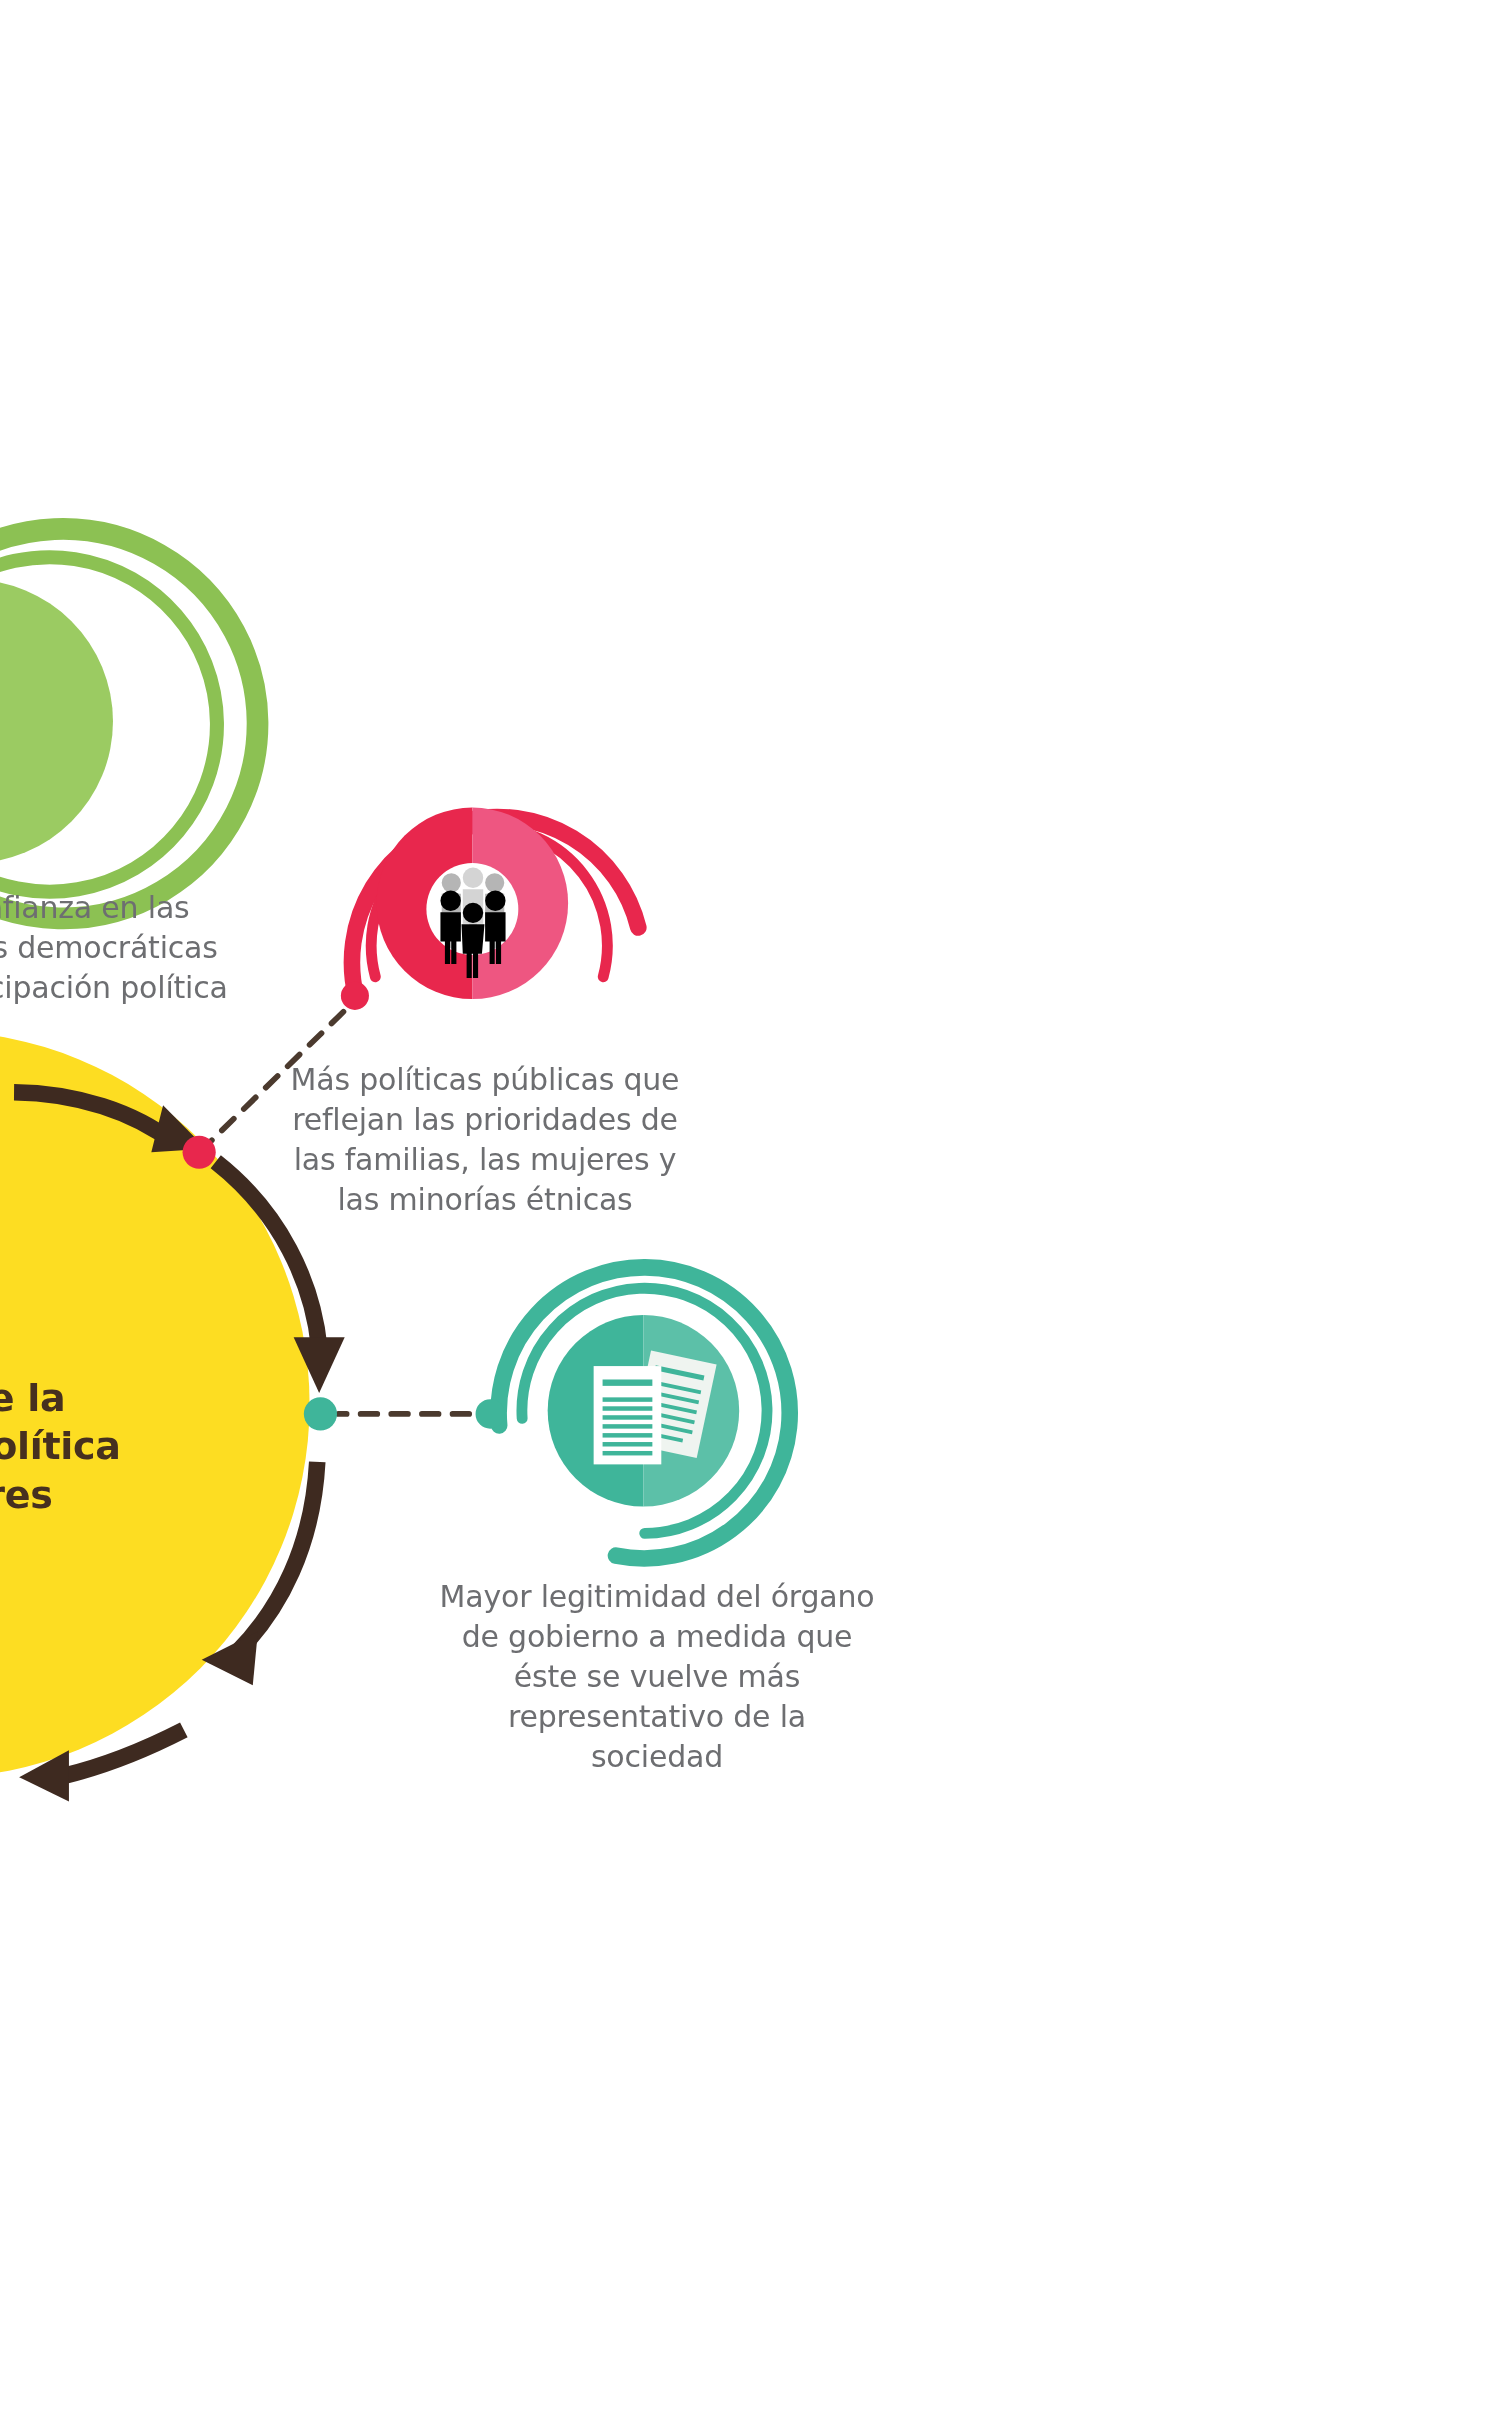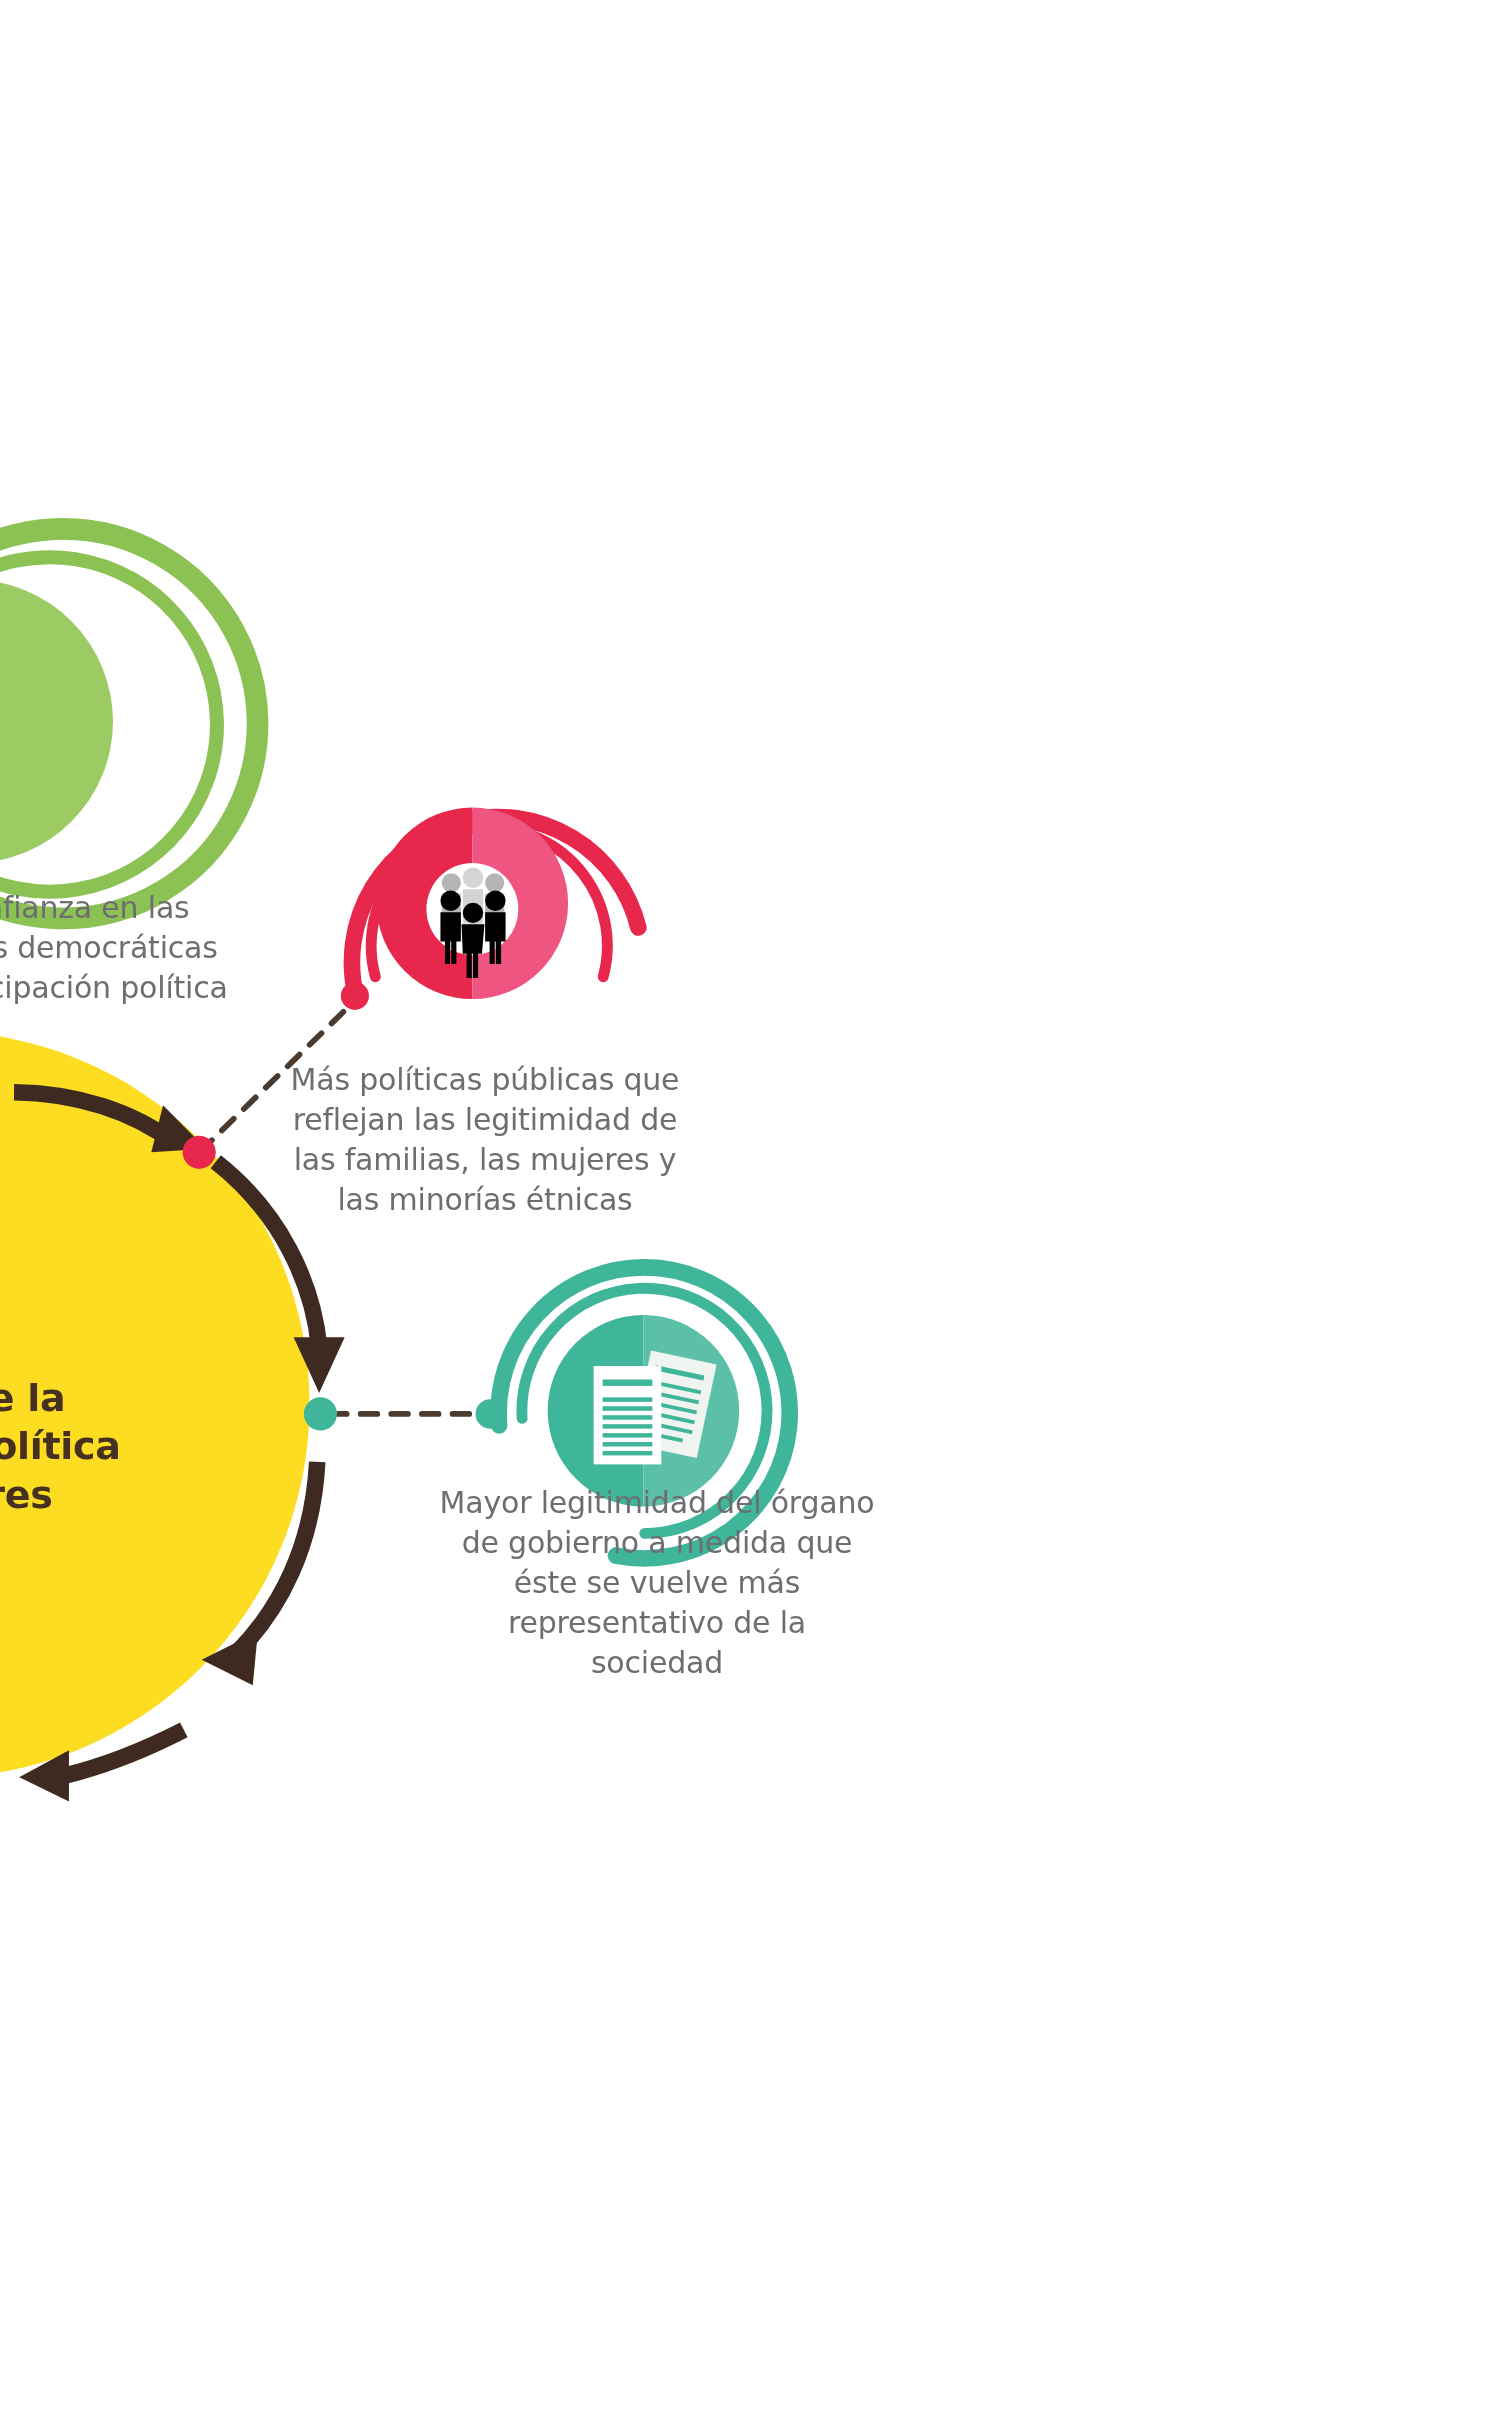--- a/index.html
+++ b/index.html
@@ -11,21 +11,21 @@
   svg.layer{position:absolute;left:0;top:0;width:1509px;height:2413px;overflow:visible;}
 
   .cap{
     position:absolute;text-align:center;color:#6d6e71;
     font-family:"DejaVu Sans", sans-serif;
     font-size:30px;line-height:1.33;letter-spacing:-0.2px;
     white-space:pre-line;
   }
   .cap-green{left:-300px;top:888px;width:638px;}
   .cap-red{left:204px;top:1060px;width:562px;}
-  .cap-teal{left:389px;top:1483px;width:536px;}
+  .cap-teal{left:389px;top:1577px;width:536px;}
 
   .yellowtitle{
     position:absolute;left:-421px;top:1325px;width:638px;
     text-align:center;color:#46301f;
     font-family:"DejaVu Sans", sans-serif;
     font-weight:bold;font-size:38px;line-height:1.28;
     letter-spacing:-0.3px;white-space:pre-line;
   }
 </style>
 </head>
@@ -134,21 +134,21 @@
     </g>
 
     <circle cx="556" cy="1560" r="22" fill="#E8274D"></circle>
 
     <line x1="538" y1="1585" x2="330" y2="1788" stroke="#4B3A2E" stroke-width="9" stroke-dasharray="26 22" stroke-linecap="round"></line>
 
     <circle cx="312" cy="1805" r="26" fill="#E8274D"></circle>
   </svg>
 
   <div class="cap cap-red">Más políticas públicas que
-reflejan las legitimidad de
+reflejan las prioridades de
 las familias, las mujeres y
 las minorías étnicas</div>
 
   <svg class="layer" viewBox="0 0 2364 3780">
 
     <path d="M 782 2233 A 228 228 0 1 1 965 2437" fill="none" stroke="#3FB59A" stroke-width="26" stroke-linecap="round"></path>
 
     <path d="M 818 2222 A 192 192 0 1 1 1010 2402" fill="none" stroke="#3FB59A" stroke-width="17" stroke-linecap="round"></path>
 
     <g clip-path="url(#tdisc)">

